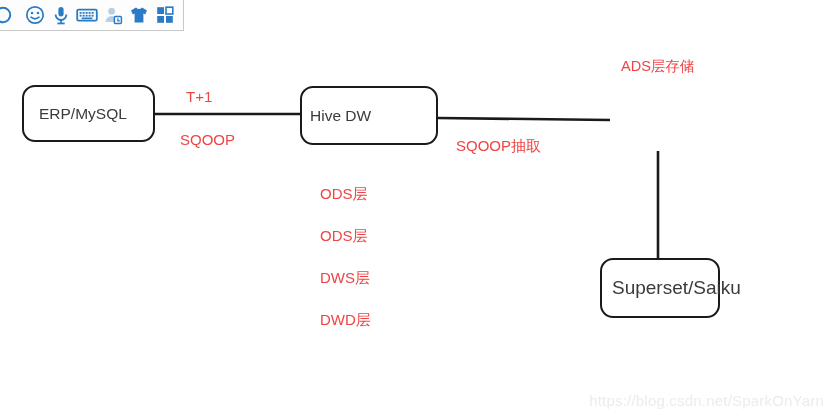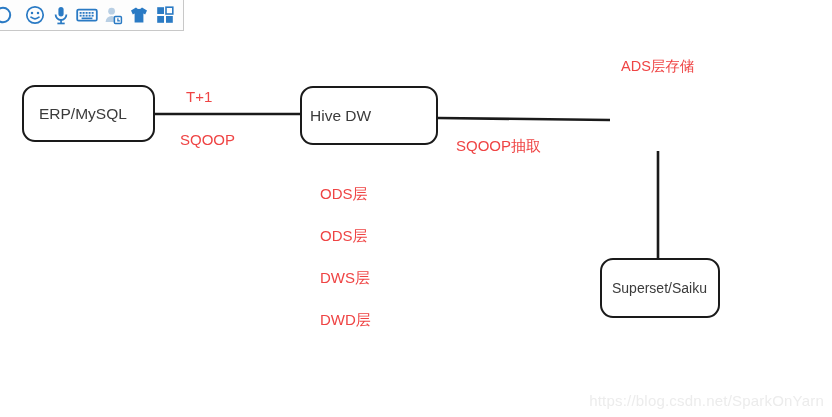--- a/index.html
+++ b/index.html
@@ -96,21 +96,21 @@
   #node-mysql {
     left: 608px; top: 57px;
     width: 105px; height: 64px;
     justify-content: center;
   }
   #node-superset {
     left: 600px; top: 227px;
     width: 120px; height: 60px;
     padding-left: 10px;
   }
-  #node-superset .node-text { font-size: 14px; }
+  #node-superset .node-text { font-size: 19px; }
 
   
   .label {
     position: absolute;
     color: #ef4444;
     font-size: 15px;
     white-space: nowrap;
   }
   #label-t1      { left: 186px; top: 57px; }
   #label-sqoop   { left: 180px; top: 100px; }

